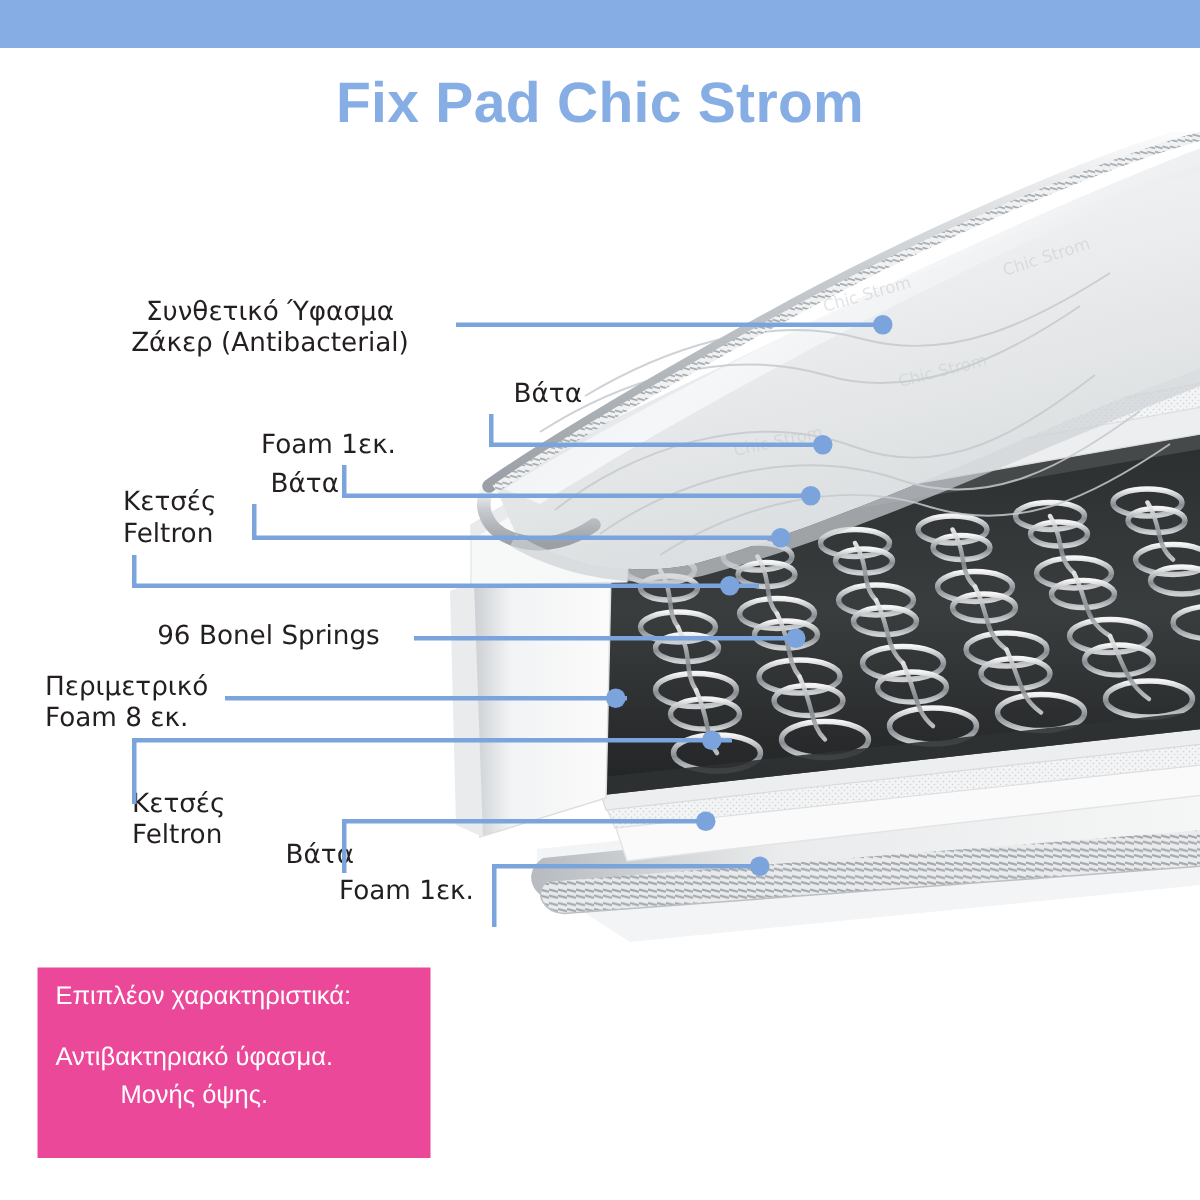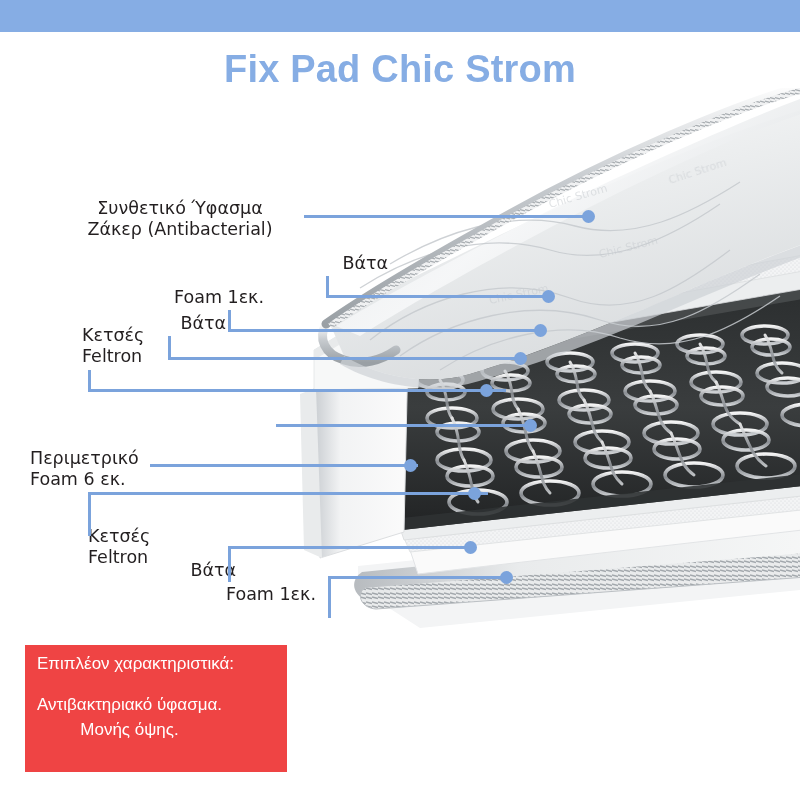--- a/index.html
+++ b/index.html
@@ -35,21 +35,21 @@
   .lbl{
     position:absolute;color:#231f20;font-size:17.5px;line-height:21px;
     white-space:pre;font-family:"DejaVu Sans","Liberation Sans",sans-serif;
   }
   .lbl.r{text-align:center;}
   .lbl.c{text-align:right;}
 
   
   .features{
     position:absolute;left:25px;top:645px;width:262px;height:127px;
-    background:#ef4444;color:#ffffff;
+    background:#ec4899;color:#ffffff;
     padding:0;box-sizing:border-box;
   }
   .features .ft-title{position:absolute;left:12px;top:9px;font-size:17px;}
   .features .ft-lines{position:absolute;left:12px;top:47px;font-size:17px;line-height:25px;}
   .features .ft-lines div{white-space:pre;text-align:center;}
 
   
   .badge{position:absolute;left:686px;top:655px;width:100px;height:88px;}
   .badge .bcap{
     position:absolute;left:0;top:68px;width:100px;text-align:center;
@@ -287,25 +287,26 @@
   <div class="lead v" style="left:168px;top:336px;height:24px;"></div>
   <div class="lead h" style="left:168px;top:357px;width:352px;"></div>
   <div class="dot" style="left:514px;top:352px;"></div>
 
   <div class="lbl" style="left:82px;top:325px;width:120px;">Κετσές
 Feltron</div>
   <div class="lead v" style="left:88px;top:370px;height:22px;"></div>
   <div class="lead h" style="left:88px;top:389px;width:418px;"></div>
   <div class="dot" style="left:480px;top:384px;"></div>
 
+  <div class="lbl r" style="left:90px;top:414px;width:178px;">96 Bonel Springs</div>
   <div class="lead h" style="left:276px;top:424px;width:252px;"></div>
   <div class="dot" style="left:524px;top:419px;"></div>
 
   <div class="lbl" style="left:30px;top:448px;width:160px;">Περιμετρικό
-Foam 6 εκ.</div>
+Foam 8 εκ.</div>
   <div class="lead h" style="left:150px;top:464px;width:268px;"></div>
   <div class="dot" style="left:404px;top:459px;"></div>
 
   <div class="lbl" style="left:88px;top:526px;width:120px;">Κετσές
 Feltron</div>
   <div class="lead v" style="left:88px;top:492px;height:44px;"></div>
   <div class="lead h" style="left:88px;top:492px;width:400px;"></div>
   <div class="dot" style="left:468px;top:487px;"></div>
 
   <div class="lbl c" style="left:148px;top:560px;width:88px;">Βάτα</div>

